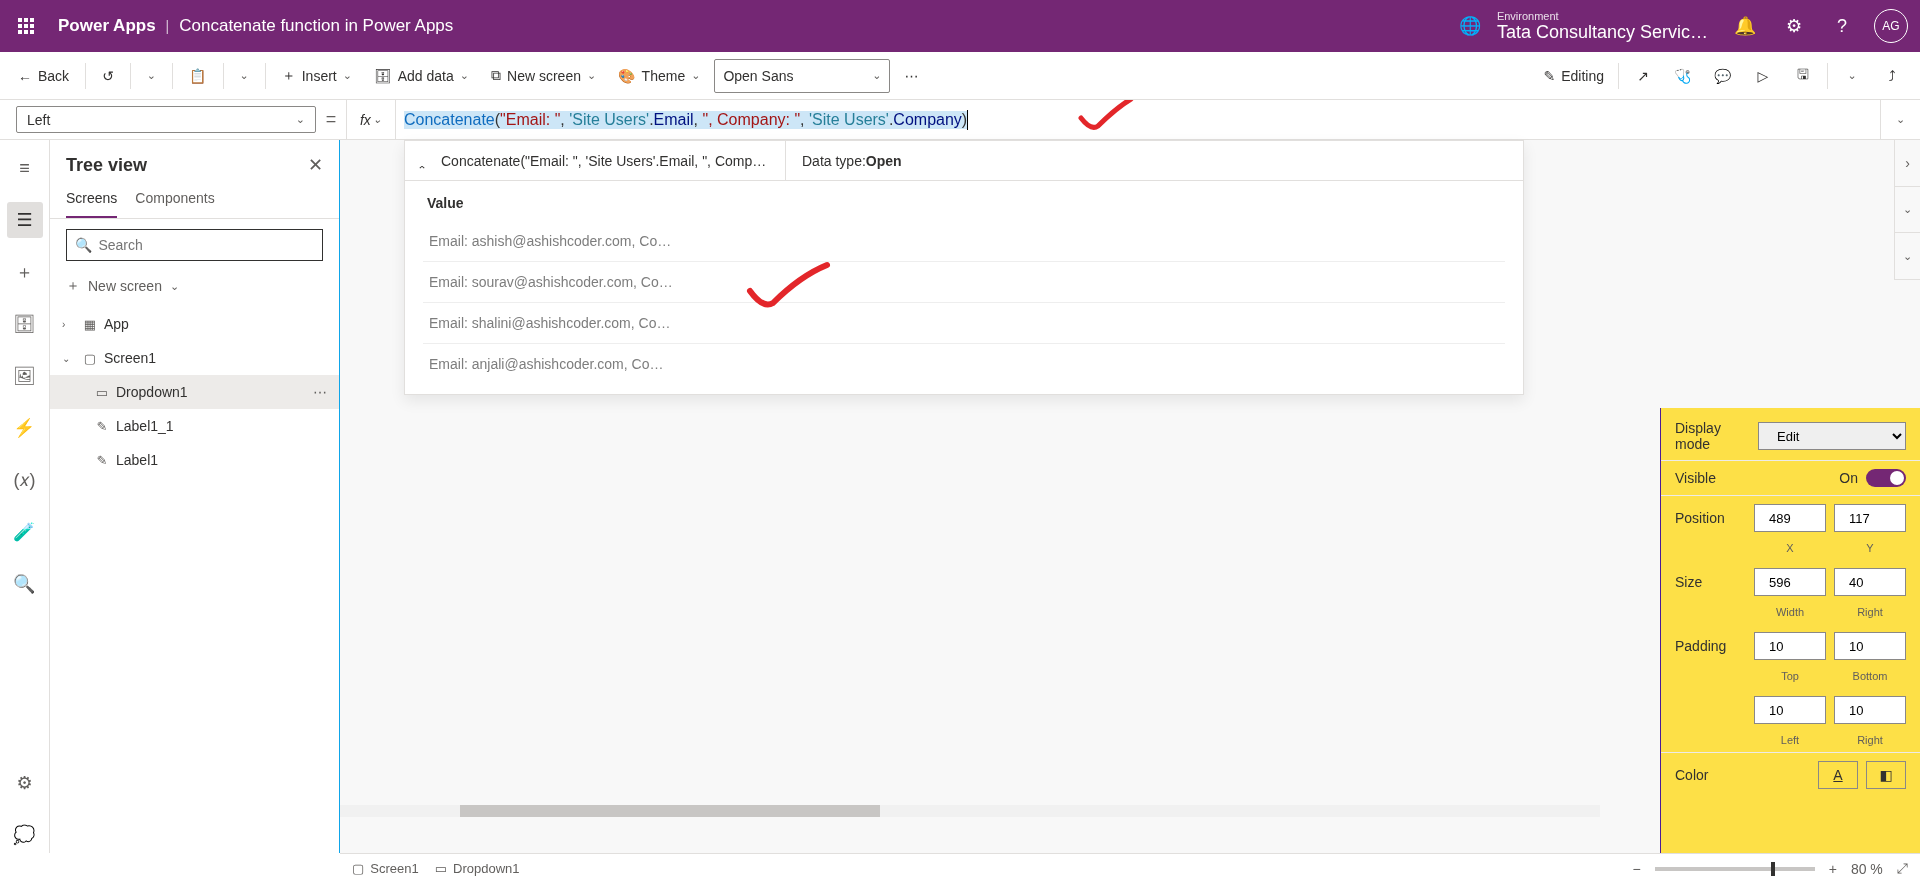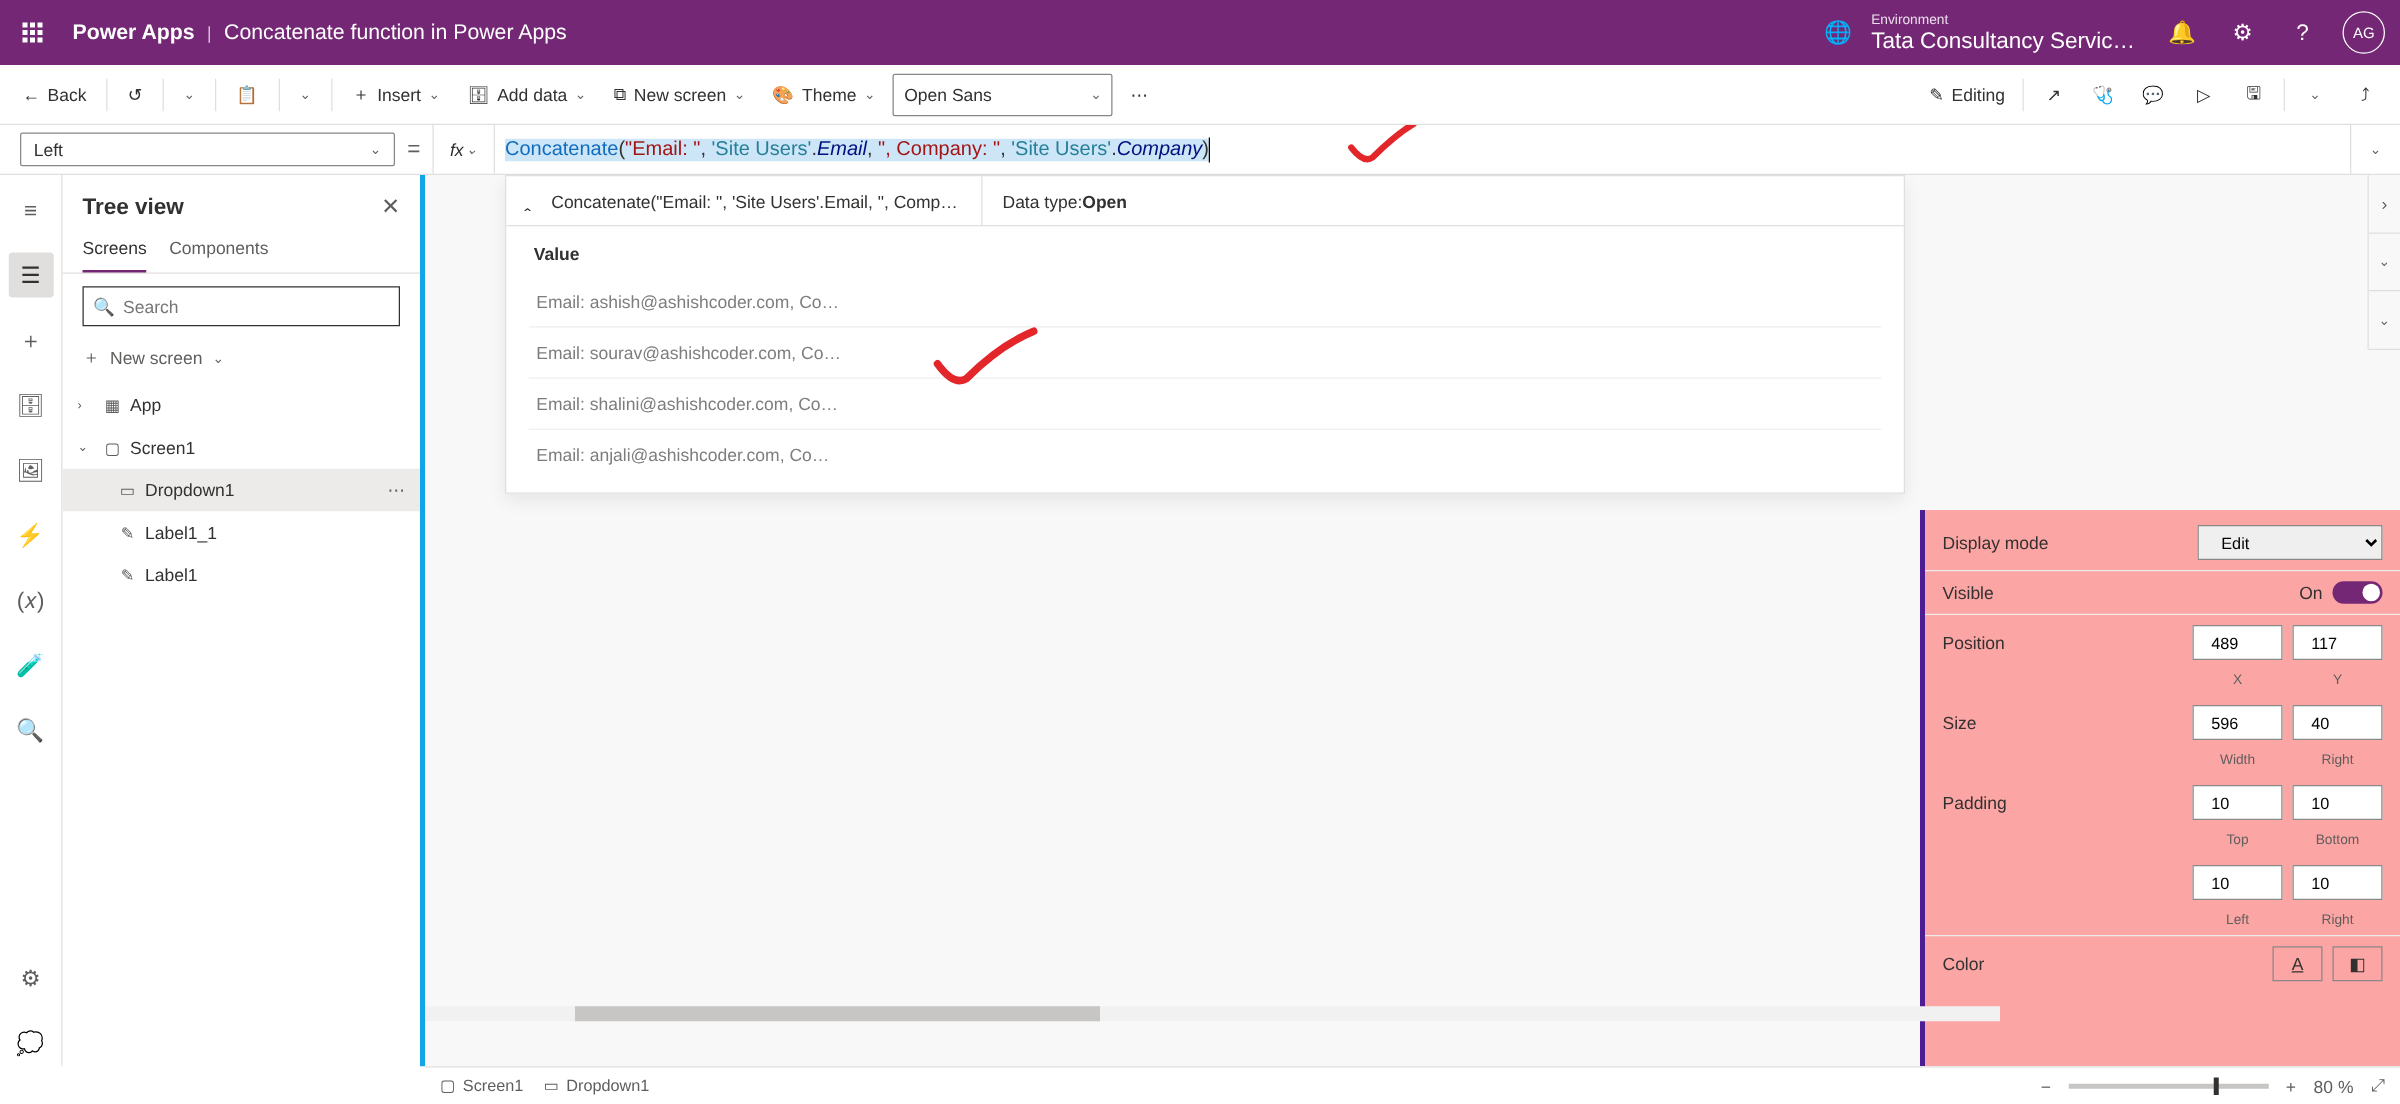--- a/index.html
+++ b/index.html
@@ -24,30 +24,30 @@
 .font-select { border:1px solid #8a8886; height:34px; width:176px; padding:0 8px; display:flex; align-items:center; justify-content:space-between; cursor:pointer; border-radius:2px;}
 .tb-right { margin-left:auto; display:flex; align-items:center; gap:4px; }
 .tb-icon { width:36px; height:36px; display:flex; align-items:center; justify-content:center; cursor:pointer; border-radius:3px;}
 
 .formula-row { height:40px; border-bottom:1px solid #e1dfdd; display:flex; align-items:stretch; }
 .prop-select { width:300px; border:1px solid #8a8886; margin:6px 0 6px 16px; border-radius:2px; display:flex; align-items:center; padding:0 10px; justify-content:space-between; cursor:pointer;}
 .eq { width:30px; display:flex; align-items:center; justify-content:center; font-size:18px; color:#605e5c;}
 .fx { width:50px; display:flex; align-items:center; justify-content:center; border-left:1px solid #e1dfdd; border-right:1px solid #e1dfdd; font-style:italic; cursor:pointer; gap:2px;}
 .formula { flex:1; display:flex; align-items:center; padding:0 8px; font-family: Consolas, monospace; font-size:16px; position:relative; overflow:hidden;}
 .formula .sel { background:#cde6f7; }
-.tok-fn { color:#0f6cbf;} .tok-str { color:#a31515;} .tok-name{color:#267f99;margin-top:12px;} .tok-prop{color:#001080;font-style:italic;} .tok-p{color:#333;}
+.tok-fn { color:#0f6cbf;} .tok-str { color:#a31515;} .tok-name{color:#267f99;margin-top:12px;} .tok-prop{color:#001080;} .tok-p{color:#333;}
 .cursor-caret { display:inline-block; width:1px; height:20px; background:#000; vertical-align:middle;}
 .formula-expand { width:40px; display:flex; align-items:center; justify-content:center; border-left:1px solid #e1dfdd; cursor:pointer;}
 .check1 { position:absolute; right: calc(100% - 740px); pointer-events:none;}
 
 .main { display:flex; height:calc(100% - 52px - 48px - 40px - 30px); position:relative;}
 .left-rail { width:50px; border-right:1px solid #e1dfdd; display:flex; flex-direction:column; align-items:center; padding-top:10px; gap:16px; }
 .left-rail .ri { width:36px; height:36px; display:flex; align-items:center; justify-content:center; cursor:pointer; border-radius:3px; font-size:18px; color:#605e5c;}
 .left-rail .ri.active { background:#e1dfdd; color:#323130;}
-.treepanel { width:290px; border-right:4px solid #0ea5e9; display:flex; flex-direction:column; }
+.treepanel { width:290px; border-right:1px solid #0ea5e9; display:flex; flex-direction:column; }
 .treepanel h2 { font-size:18px; padding:14px 16px 6px; font-weight:600; display:flex; justify-content:space-between; align-items:center;}
 .tabs { display:flex; gap:18px; padding:0 16px; border-bottom:1px solid #e1dfdd; }
 .tabs .tab { padding:8px 0 10px; cursor:pointer; color:#605e5c;}
 .tabs .tab.active { color:#323130; border-bottom:2px solid #742774; font-weight:400;}
 .search { margin:10px 16px; border:1px solid #323130; height:32px; display:flex; align-items:center; padding:0 8px; gap:6px;}
 .search input { border:none; outline:none; flex:1; font-size:14px;}
 .newscreen { padding:6px 16px; display:flex; align-items:center; gap:8px; cursor:pointer; color:#605e5c;}
 .tree-list { padding-top:6px; flex:1; overflow:auto;}
 .node { display:flex; align-items:center; height:34px; padding-left:12px; gap:6px; cursor:pointer; font-size:14px;}
 .node .arrow { width:14px; font-size:10px; color:#605e5c;}
@@ -64,21 +64,21 @@
 .rp-head { height:40px; border-bottom:1px solid #e1dfdd; display:flex; align-items:center;}
 .rp-head .rp-sum { padding:0 16px 0 36px; position:relative; color:#323130; flex:0 0 380px; overflow:hidden; white-space:nowrap; text-overflow:ellipsis;}
 .rp-head .rp-sum::before { content:"⌃"; position:absolute; left:12px; top:10px; font-size:12px; transform:scaleY(.8);}
 .rp-head .rp-type { border-left:1px solid #e1dfdd; padding:0 16px; height:100%; display:flex; align-items:center;}
 .rp-body { padding:14px 18px 10px; }
 .rp-body h4 { font-weight:600; font-size:14px; margin-bottom:10px; margin-left:4px;}
 .rp-body .row { padding:12px 6px; border-bottom:1px solid #eee; color:#7d7d7d; font-size:14px;}
 .rp-body .row:last-child { border-bottom:none;}
 .check2 { position:absolute; left:340px; top:120px; pointer-events:none;}
 
-.props { width:384px; border-left:4px solid #4c1d95; background:#fca5a5; padding:4px 0; position:absolute; right:0; top:268px; bottom:0; overflow:auto;}
+.props { width:260px; border-left:1px solid #4c1d95; background:#fde047; padding:4px 0; position:absolute; right:0; top:268px; bottom:0; overflow:auto;}
 .prop-row { display:flex; align-items:center; padding:8px 14px; font-size:14px; }
 .prop-row .lbl { flex:1; }
 .prop-row select, .prop-row input { border:1px solid #8a8886; height:28px; padding:0 14px; font-size:13px;}
 .prop-row .w70 { width:72px;}
 .prop-row .wfull { width:148px;}
 .prop-sub { display:flex; gap:8px; padding:2px 14px 6px; justify-content:flex-end;}
 .prop-sub span { width:72px; text-align:center; font-size:11px; color:#605e5c;}
 .toggle { width:40px; height:18px; background:#742774; border-radius:10px; position:relative; cursor:pointer;}
 .toggle::after{content:""; position:absolute; right:2px; top:2px; width:14px; height:14px; background:#fff; border-radius:50%;}
 .toggle-lbl { margin-right:8px; color:#323130;}

